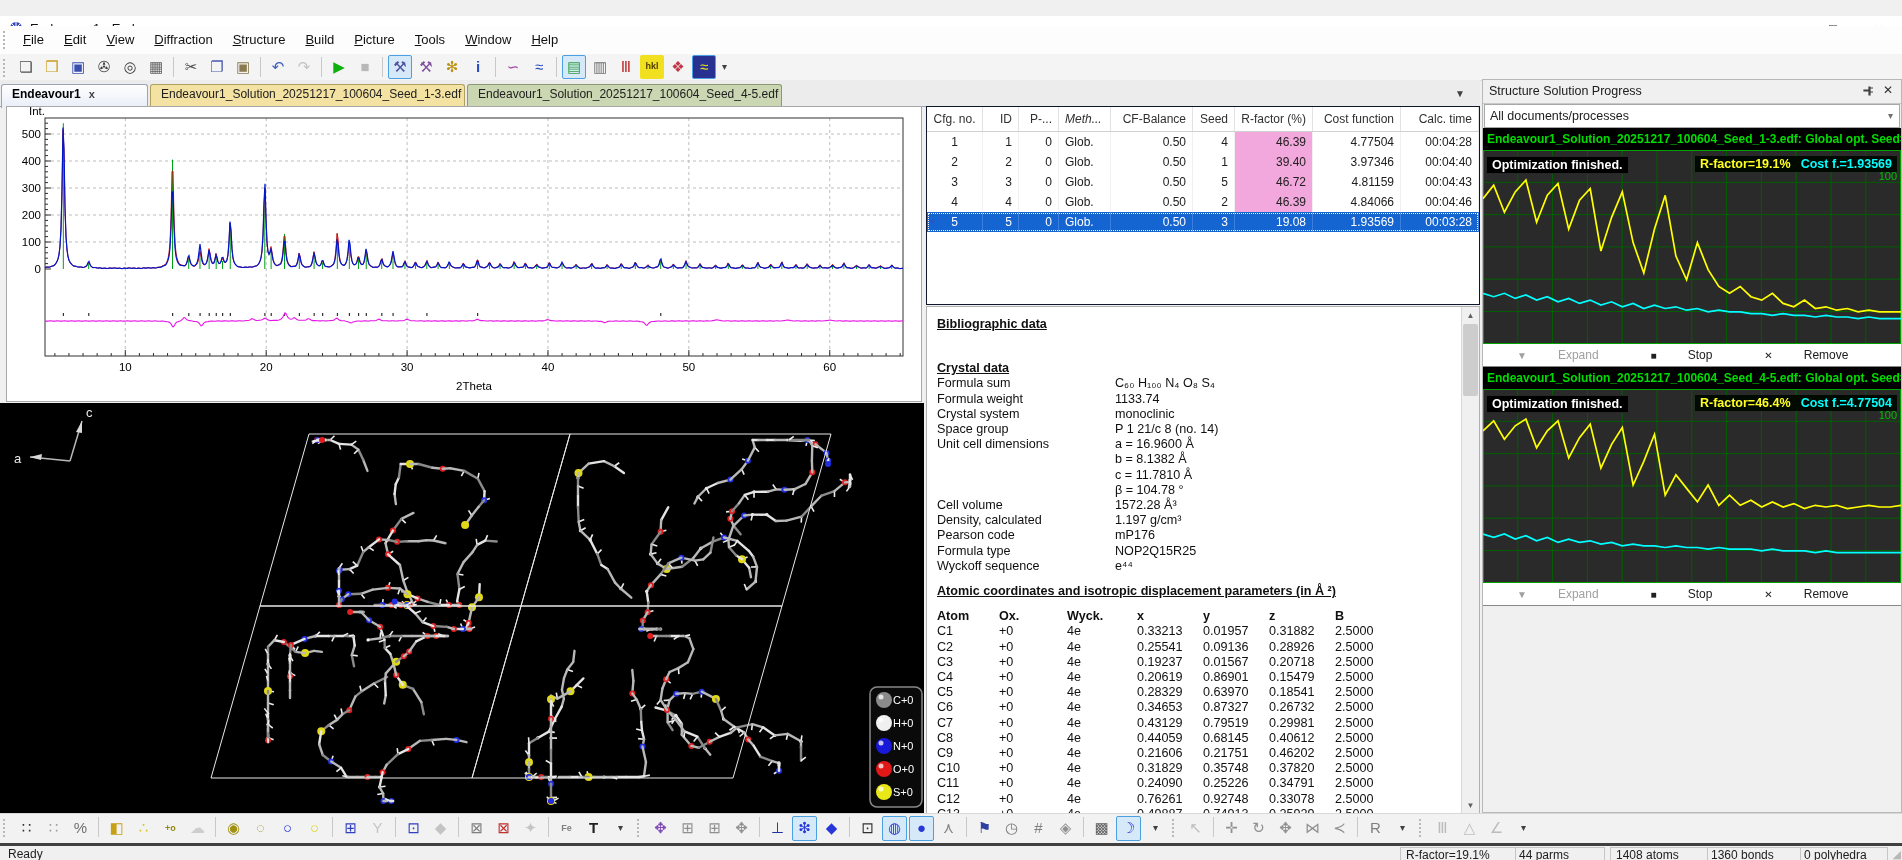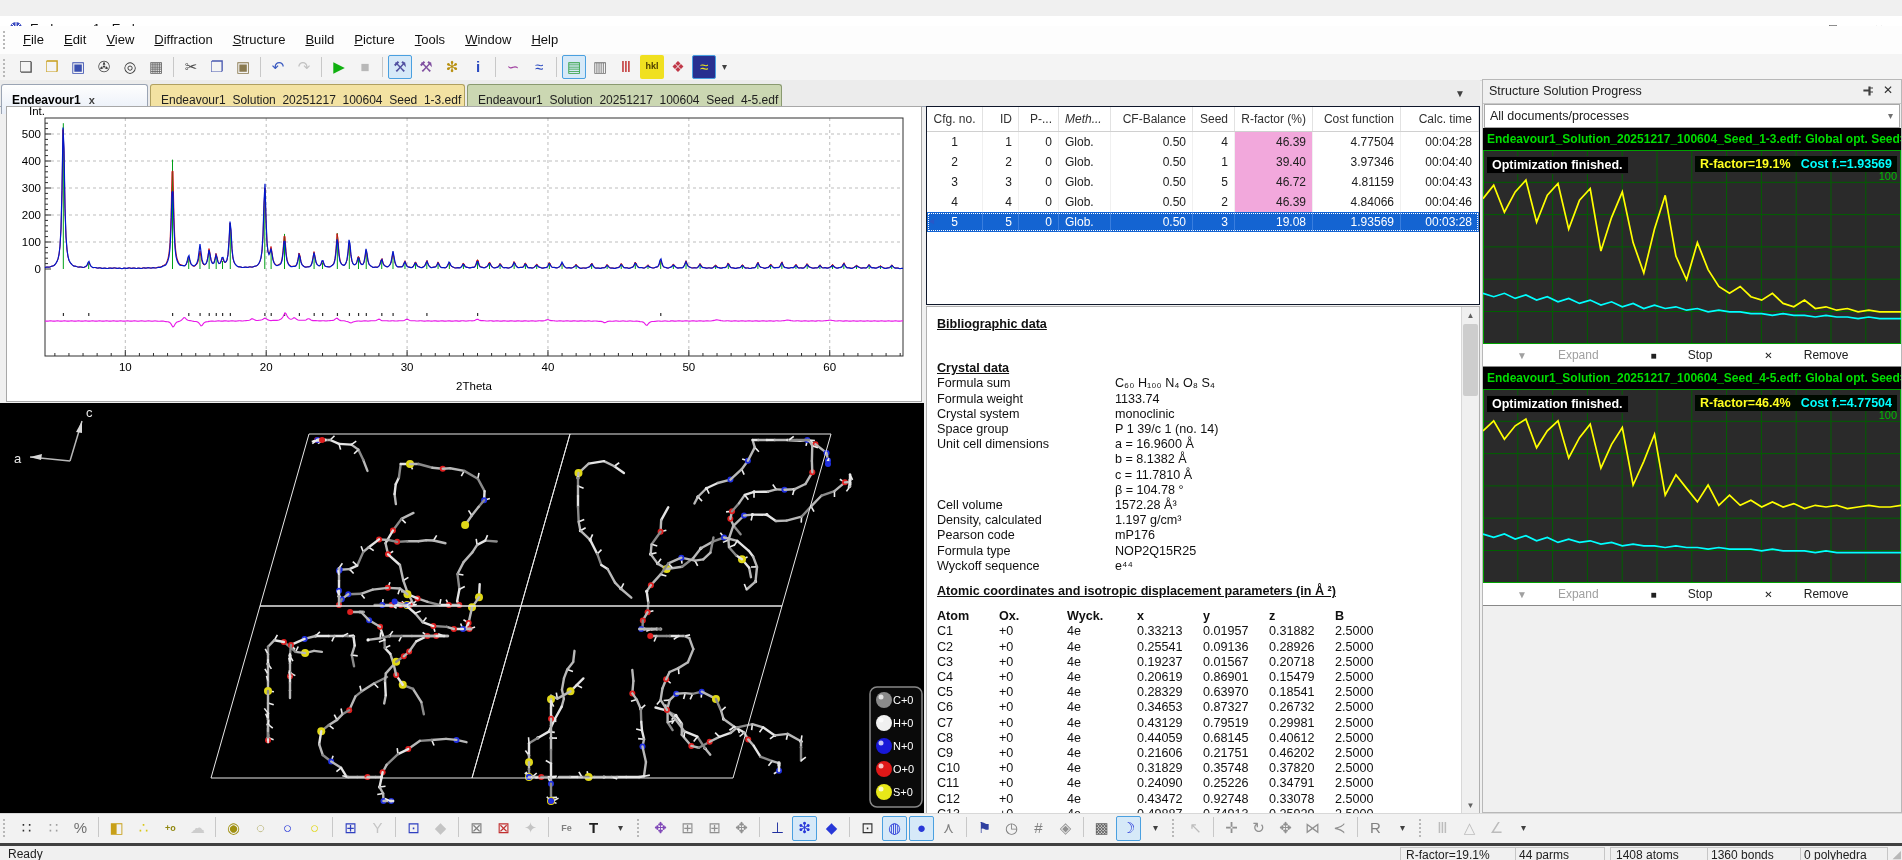--- a/index.html
+++ b/index.html
@@ -21,21 +21,21 @@
   .tb-btn{display:inline-block;width:22px;height:22px;margin:1px 1px;text-align:center;line-height:21px;
           font-size:15px;border:1px solid transparent;vertical-align:top;border-radius:2px;overflow:hidden}
   #bottom-toolbar .tb-btn{width:23px;height:23px;margin-top:2px;line-height:22px}
   .tb-btn.sel{border:1px solid #4aa0e0;background:#d6e9f8}
   .tb-btn.dis{opacity:.55}
   .tb-btn.narrow{width:11px;font-size:10px}
   .tb-btn.smalltxt{font-size:9px;font-weight:bold;line-height:20px}
   .tb-sep{display:inline-block;width:1px;height:20px;background:#c8c8c8;margin:3px 4px;vertical-align:top}
   
   #tabbar{left:0;top:80px;width:1480px;height:26px;background:#ececec;border-bottom:1px solid #9aa4b4}
-  .tab{display:inline-block;height:21px;margin:4px 1px 8px 1px;padding:8px 10px 0 10px;font-size:12px;
+  .tab{display:inline-block;height:21px;margin:4px 1px 8px 1px;padding:2px 10px 0 10px;font-size:12px;
        border:1px solid #9aa4b4;border-bottom:none;border-radius:3px 3px 0 0;vertical-align:top;
        white-space:nowrap;overflow:hidden}
   .tab.active{background:linear-gradient(#fefefe,#e8eef8);font-weight:bold;color:#000}
   .tab .closex{margin-left:8px;color:#404040;font-size:11px}
   #tab-list-dropdown{left:1455px;top:88px;font-size:10px;color:#404040}
   
   #chart-panel{left:6px;top:106px;width:914px;height:294px;background:#ffffff;border:1px solid #a8a8a8}
   #structure-panel{left:0;top:403px;width:924px;height:410px;background:#000000}
   #table-panel{left:926px;top:106px;width:552px;height:197px;background:#ffffff;border:1px solid #0f172a}
   #report-panel{left:926px;top:306px;width:552px;height:507px;background:#ffffff;border:1px solid #b0b0b0;overflow:hidden}
@@ -1278,21 +1278,21 @@
       <div class="rp-row">
         <span class="lab">Formula weight</span>
         <span>1133.74</span>
       </div>
       <div class="rp-row">
         <span class="lab">Crystal system</span>
         <span>monoclinic</span>
       </div>
       <div class="rp-row">
         <span class="lab">Space group</span>
-        <span>P 1 39/c 1 (no. 14)</span>
+        <span>P 1 21/c 8 (no. 14)</span>
       </div>
       <div class="rp-row">
         <span class="lab">Unit cell dimensions</span>
         <span>a = 16.9600 Å</span>
       </div>
       <div class="rp-row">
         <span class="lab"></span>
         <span>b = 8.1382 Å</span>
       </div>
       <div class="rp-row">
@@ -1407,21 +1407,21 @@
         <div>C11</div>
         <div>+0</div>
         <div>4e</div>
         <div>0.24090</div>
         <div>0.25226</div>
         <div>0.34791</div>
         <div>2.5000</div>
         <div>C12</div>
         <div>+0</div>
         <div>4e</div>
-        <div>0.43472</div>
+        <div>0.76261</div>
         <div>0.92748</div>
         <div>0.33078</div>
         <div>2.5000</div>
         <div>C13</div>
         <div>+0</div>
         <div>4e</div>
         <div>0.49887</div>
         <div>0.74913</div>
         <div>0.25929</div>
         <div>2.5000</div>

